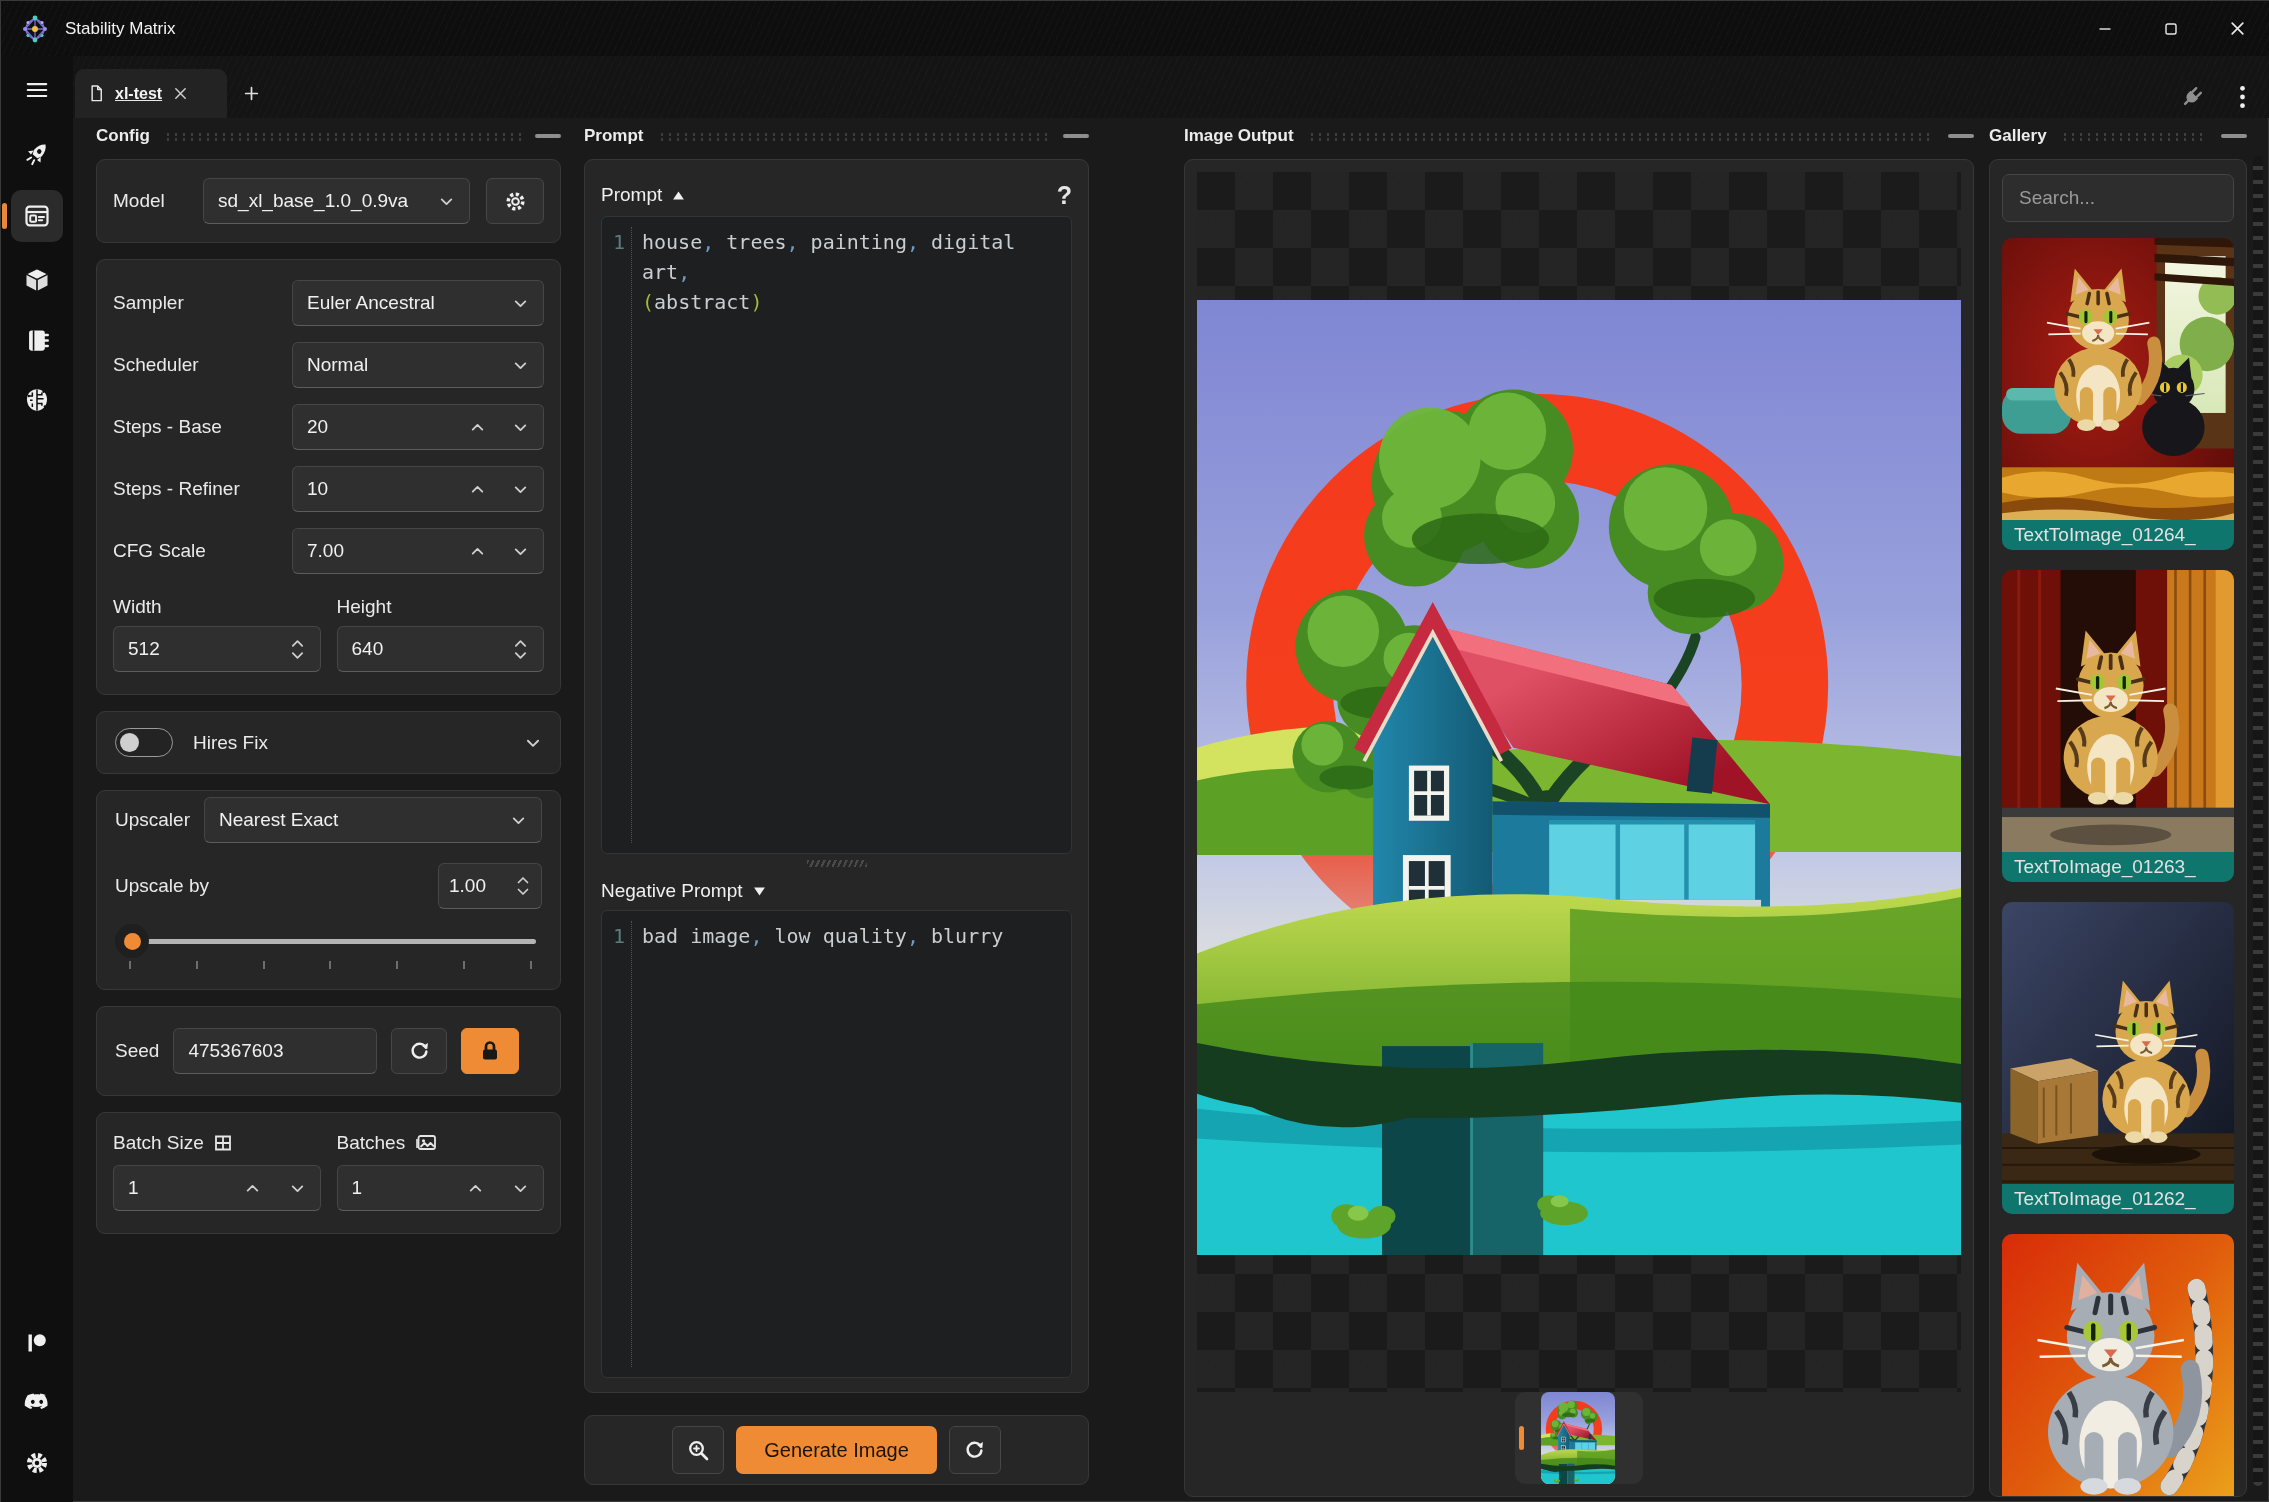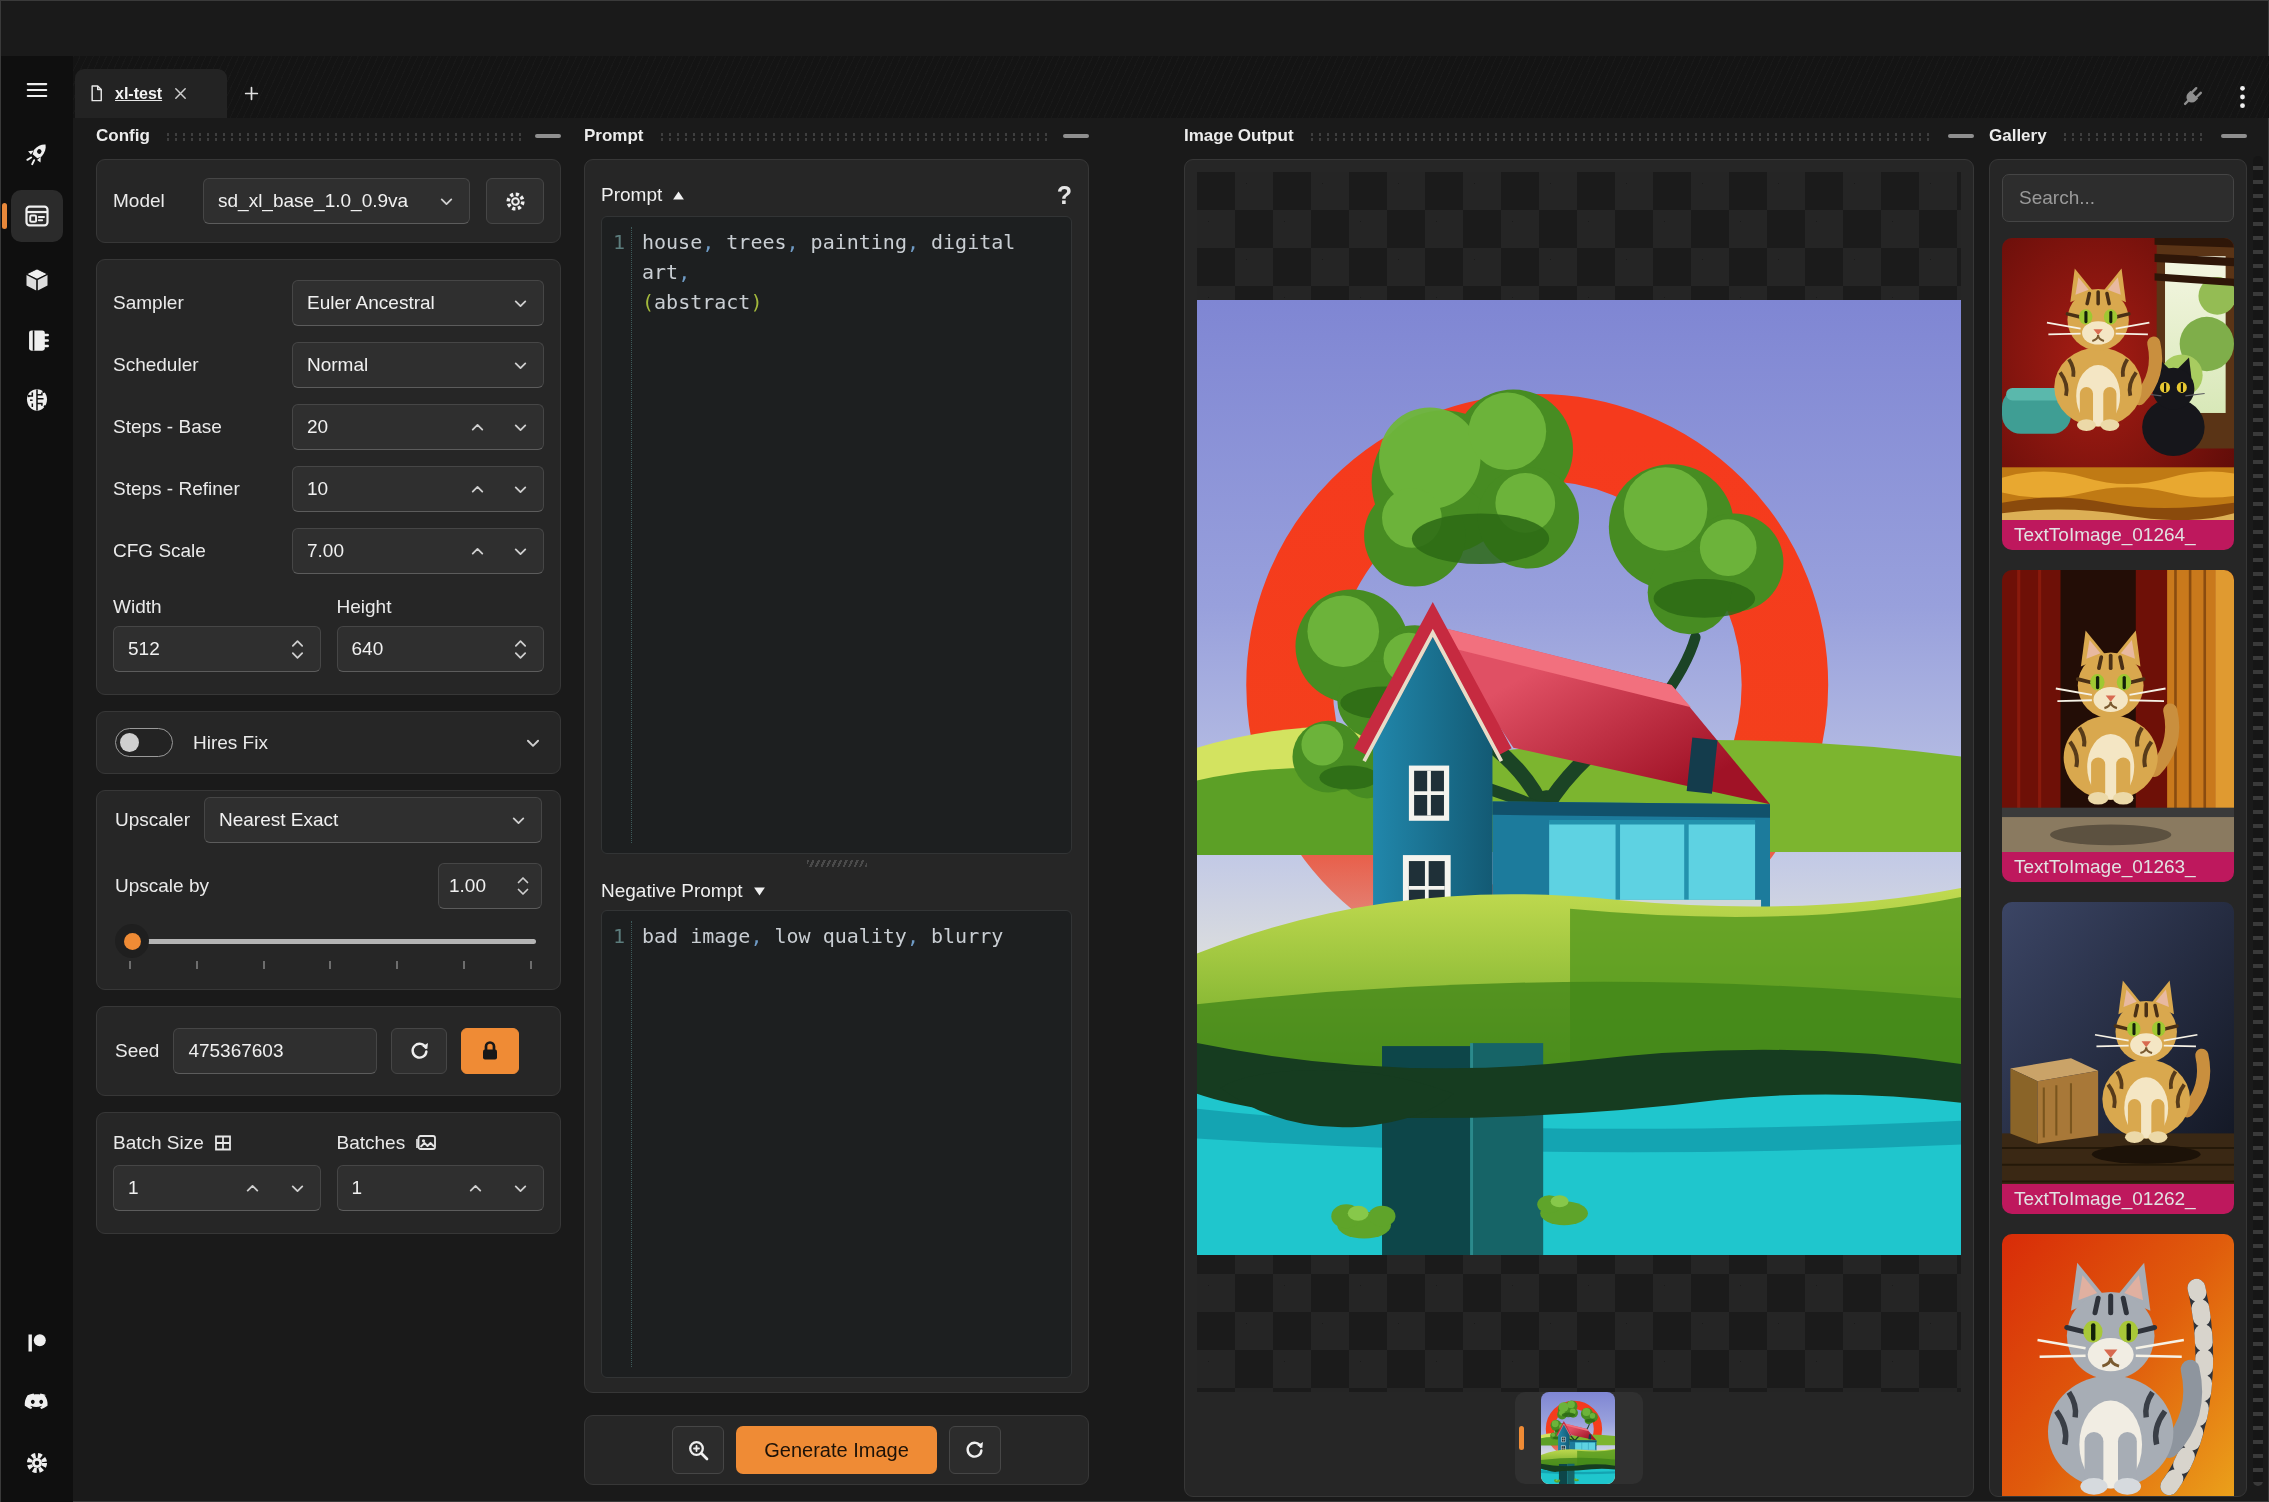--- a/index.html
+++ b/index.html
@@ -94,21 +94,21 @@
   .strip-img{width:74px;height:92px;border-radius:8px;overflow:hidden;margin-left:17px;flex:0 0 auto;}
 
   
   .search{display:flex;align-items:center;background:#2d2d2d;border:1px solid #454545;border-radius:7px;
     height:48px;padding:0 14px;}
   .search input{flex:1;background:transparent;border:0;outline:0;color:#d8d8d8;font-size:19px;
     font-family:"Liberation Sans",sans-serif;}
   .search input::placeholder{color:#9a9a9a;}
   .gitem{border-radius:10px;overflow:hidden;background:#2d2d2d;margin-bottom:20px;}
   .gimg{width:100%;height:282px;display:block;}
-  .glabel{height:30px;display:flex;align-items:center;padding:0 12px;font-size:19px;color:#e2e2e2;background:#be185d;}
+  .glabel{height:30px;display:flex;align-items:center;padding:0 12px;font-size:19px;color:#e2e2e2;background:#0f766e;}
   .vscroll{position:absolute;top:155px;width:10px;height:1330px;border-radius:5px;background:#161616;
     background-image:repeating-linear-gradient(0deg,#3a3a3a 0 4px,transparent 4px 14px);}
 </style>
 </head>
 <body>
 
 <svg width="0" height="0" style="position:absolute">
   <defs>
     <symbol id="i-chev-down" viewBox="0 0 16 16">
         <path d="M3.5 6l4.5 4.5L12.5 6" fill="none" stroke="currentColor" stroke-width="1.7" stroke-linecap="round" stroke-linejoin="round"></path>
@@ -429,20 +429,43 @@
     <linearGradient id="t4bg" x1="0" y1="0" x2="1" y2="1">
         <stop offset="0" stop-color="#d82a08"></stop>
         <stop offset=".5" stop-color="#e05c0c"></stop>
         <stop offset="1" stop-color="#eca81c"></stop>
       </linearGradient>
   </defs>
 </svg>
 
 <div id="window">
 
+  <div class="titlebar">
+    <svg class="logo">
+        <use href="#i-logo"></use>
+      </svg>
+    <span class="apptitle">Stability Matrix</span>
+    <div class="wbtns">
+      <div class="wbtn">
+          <svg width="16" height="16">
+            <use href="#i-minimize"></use>
+          </svg>
+        </div>
+      <div class="wbtn">
+          <svg width="16" height="16">
+            <use href="#i-maximize"></use>
+          </svg>
+        </div>
+      <div class="wbtn">
+          <svg width="17" height="17">
+            <use href="#i-x"></use>
+          </svg>
+        </div>
+    </div>
+  </div>
 
   <div class="sidebar">
     <div class="sb-item" style="margin-top:8px">
         <svg width="26" height="26">
           <use href="#i-burger"></use>
         </svg>
       </div>
     <div class="sb-item" style="margin-top:12px">
         <svg width="30" height="30">
           <use href="#i-rocket"></use>

